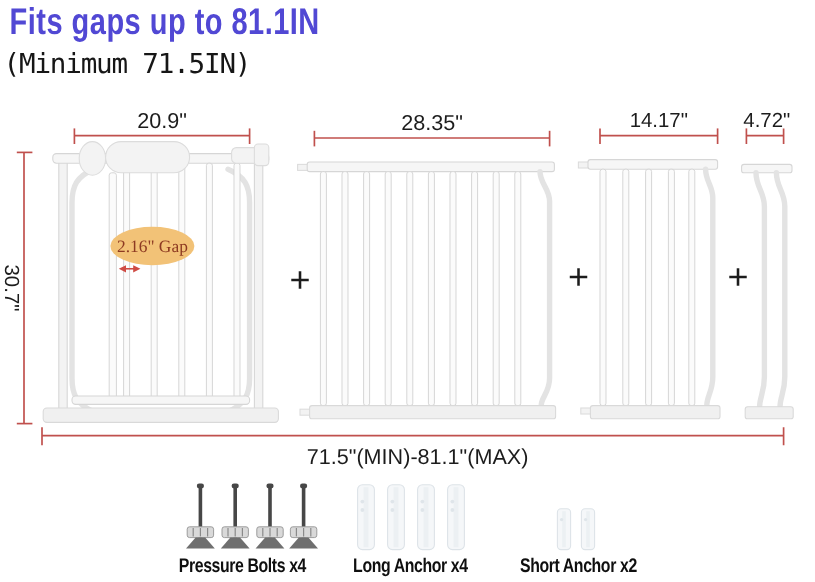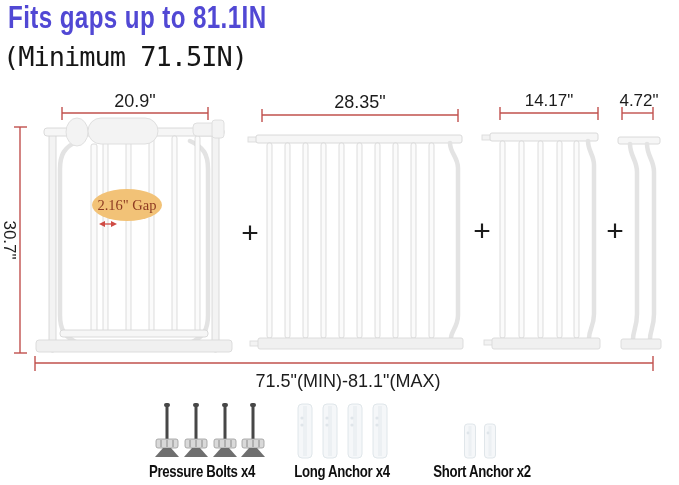--- a/index.html
+++ b/index.html
@@ -6,21 +6,21 @@
   .stage {
     position:relative; width:679px; height:485px; background:#ffffff;
     overflow:hidden; font-family:"Liberation Sans", sans-serif;
   }
   .title {
     position:absolute; left:8px; top:0px; font-size:31px; font-weight:bold;
     color:#5148d4; white-space:nowrap; transform:scaleX(0.78);
     transform-origin:left top; letter-spacing:0.5px;
   }
   .subtitle {
-    position:absolute; left:3px; top:41px; font-size:27px; color:#161616;
+    position:absolute; left:3px; top:41px; font-size:23px; color:#161616;
     font-family:"DejaVu Sans Mono", monospace; letter-spacing:-1px; white-space:nowrap;
   }
   svg.diagram { position:absolute; left:0; top:0; }
 
   
   .rail  { fill:#f6f6f6; stroke:#d6d6d6; stroke-width:0.9; }
   .bar   { fill:#fbfbfb; stroke:#d4d4d4; stroke-width:0.8; }
   .post  { fill:#f3f3f3; stroke:#d6d6d6; stroke-width:0.9; }
   .base  { fill:#f0f0f0; stroke:#d9d9d9; stroke-width:0.9; }
   .curve { fill:none; stroke:#e3e3e3; stroke-width:4.5; stroke-linecap:round; }

